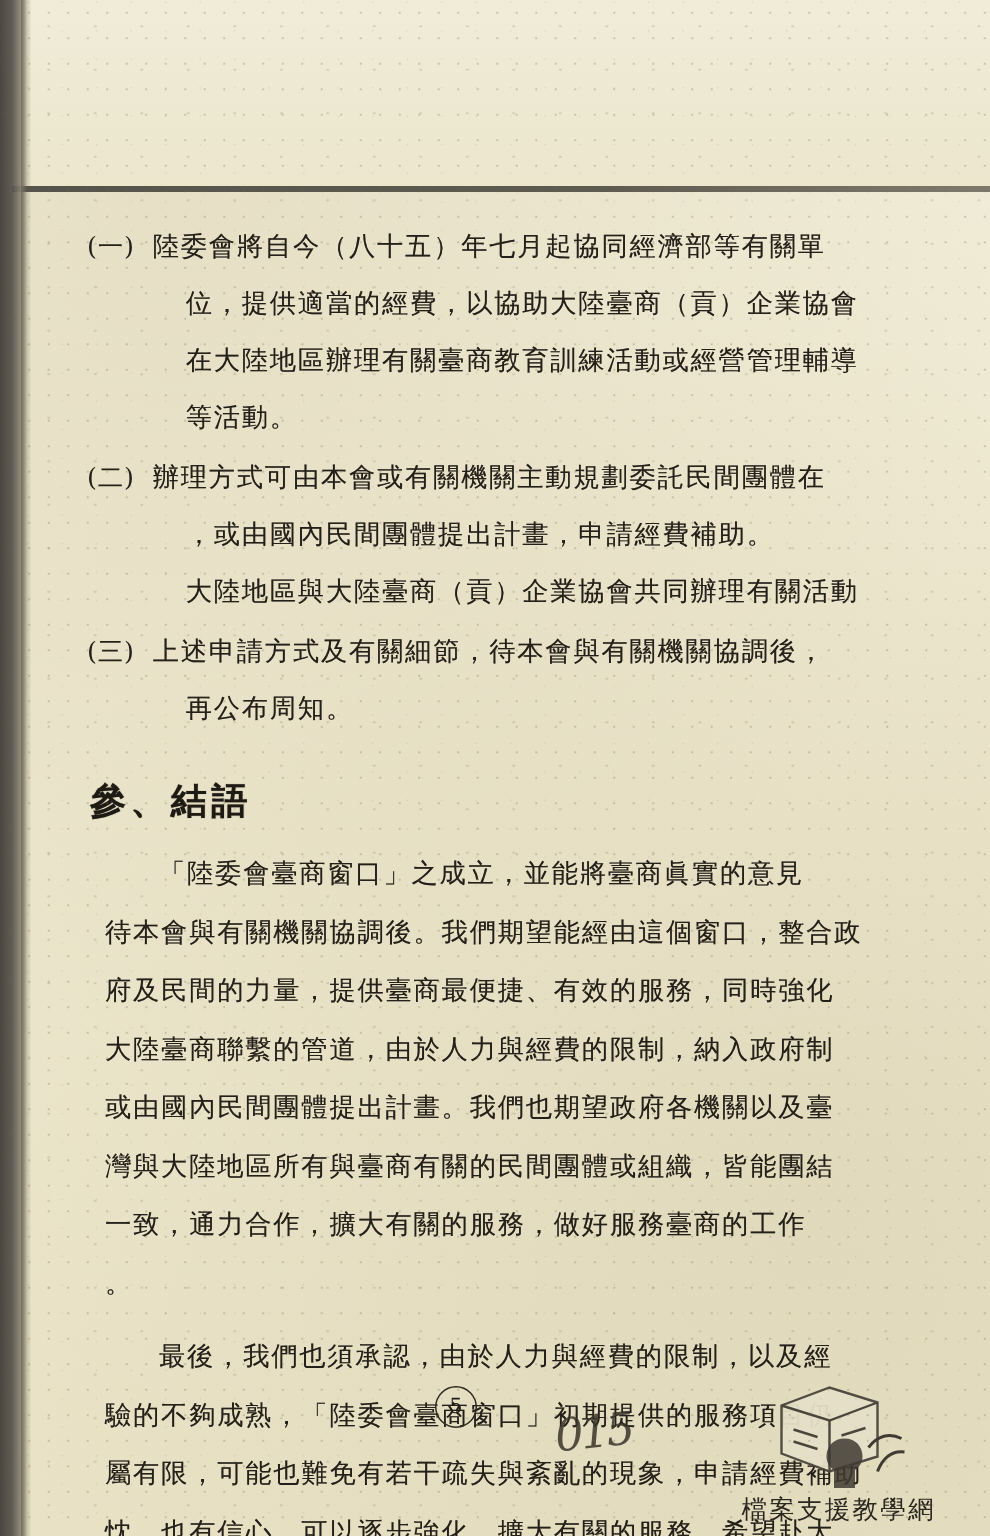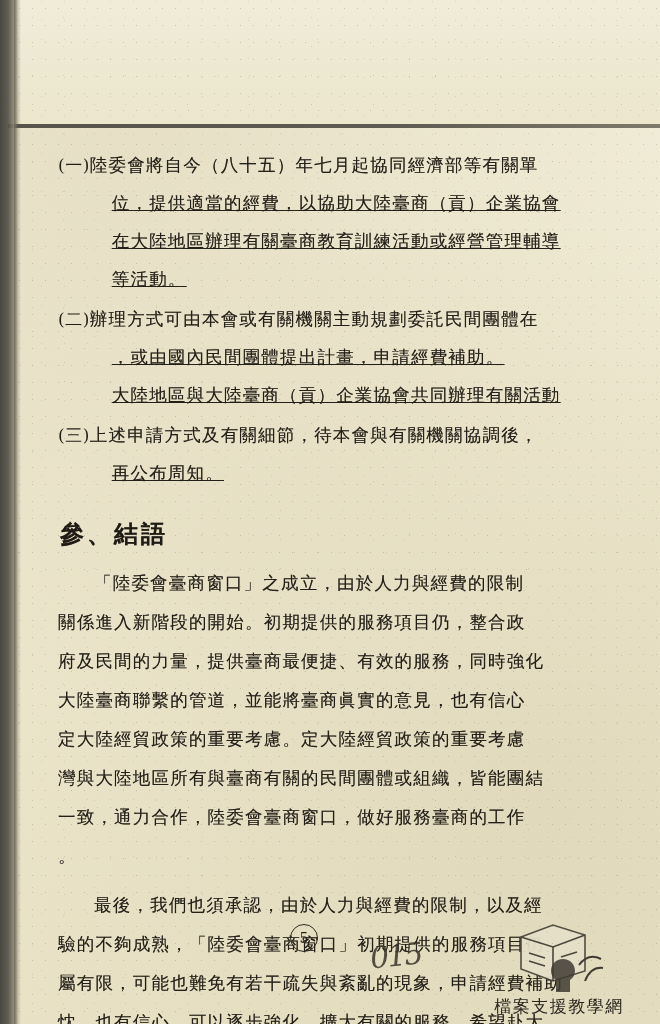--- a/index.html
+++ b/index.html
@@ -93,24 +93,24 @@
   .item-body {
     flex: 1 1 auto;
   }
   .tline {
     font-size: 17.5px;
     line-height: 38px;
     letter-spacing: 1.2px;
     white-space: pre;
     color: #231f19;
     text-shadow: 0 0 .4px rgba(40,35,25,.5);
+    margin-left: 12px;
   }
   .indent {
     padding-left: 22px;
-    text-decoration: underline;
   }
 
   h2.section {
     font-size: 24px;
     font-weight: 700;
     letter-spacing: 3px;
     margin: 26px 0 14px 2px;
     color: #1e1b15;
     text-shadow: 0 0 .6px rgba(30,25,15,.6);
   }
@@ -211,27 +211,27 @@
       <div class="marker">(三)</div>
       <div class="item-body">
         <div class="tline">上述申請方式及有關細節，待本會與有關機關協調後，</div>
         <div class="tline indent">再公布周知。</div>
       </div>
     </div>
 
     <h2 class="section">參、結語</h2>
 
     <div class="para">
-      <div class="tline first-line">「陸委會臺商窗口」之成立，由於人力與經費的限制</div>
-      <div class="tline">關係進入新階段的開始。初期提供的服務項目仍，整合政</div>
+      <div class="tline first-line">「陸委會臺商窗口」之成立，並能將臺商眞實的意見</div>
+      <div class="tline">待本會與有關機關協調後。我們期望能經由這個窗口，整合政</div>
       <div class="tline">府及民間的力量，提供臺商最便捷、有效的服務，同時強化</div>
-      <div class="tline">大陸臺商聯繫的管道，並能將臺商眞實的意見，也有信心</div>
-      <div class="tline">定大陸經貿政策的重要考慮。定大陸經貿政策的重要考慮</div>
+      <div class="tline">大陸臺商聯繫的管道，由於人力與經費的限制，納入政府制</div>
+      <div class="tline">或由國內民間團體提出計畫。我們也期望政府各機關以及臺</div>
       <div class="tline">灣與大陸地區所有與臺商有關的民間團體或組織，皆能團結</div>
-      <div class="tline">一致，通力合作，陸委會臺商窗口，做好服務臺商的工作</div>
+      <div class="tline">一致，通力合作，擴大有關的服務，做好服務臺商的工作</div>
       <div class="tline">。</div>
     </div>
 
     <div class="para">
       <div class="tline first-line">最後，我們也須承認，由於人力與經費的限制，以及經</div>
       <div class="tline">驗的不夠成熟，「陸委會臺商窗口」初期提供的服務項目仍</div>
       <div class="tline">屬有限，可能也難免有若干疏失與紊亂的現象，申請經費補助</div>
       <div class="tline">忱、也有信心，可以逐步強化、擴大有關的服務。希望赴大</div>
     </div>
 

